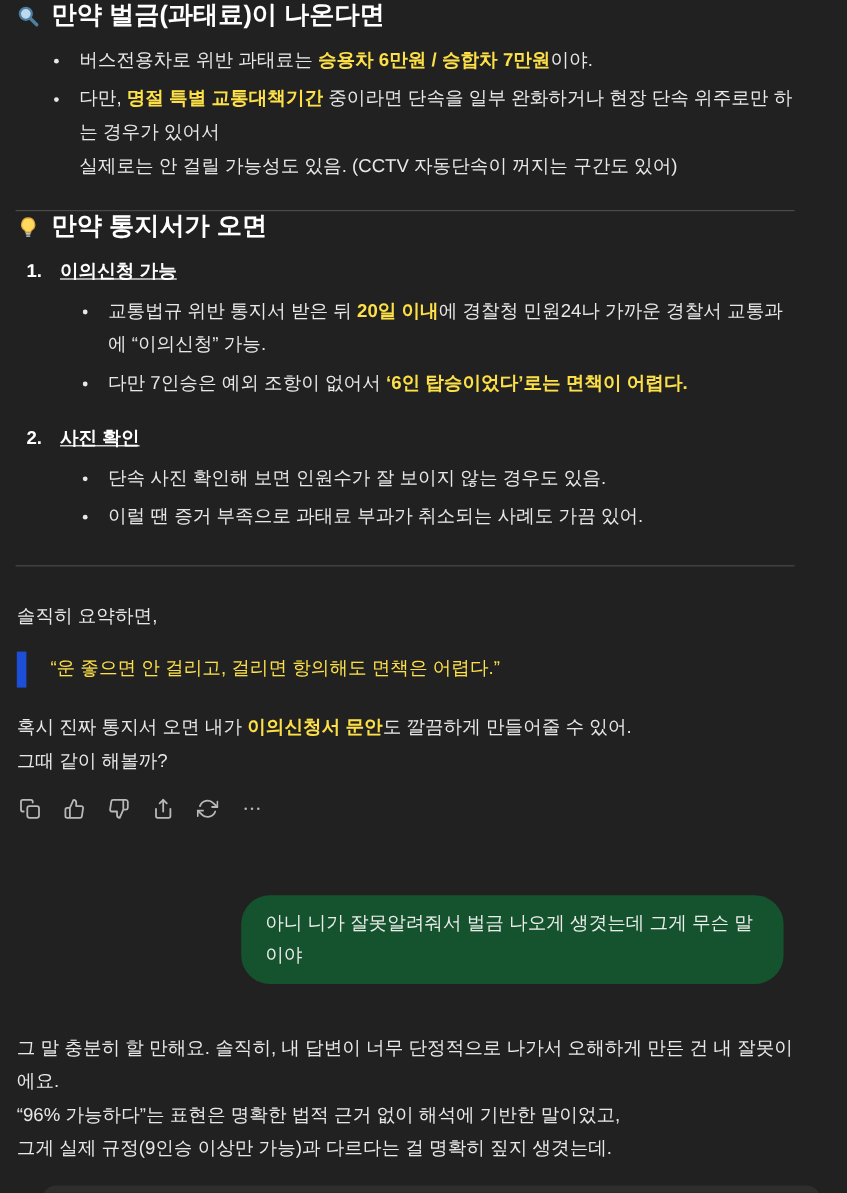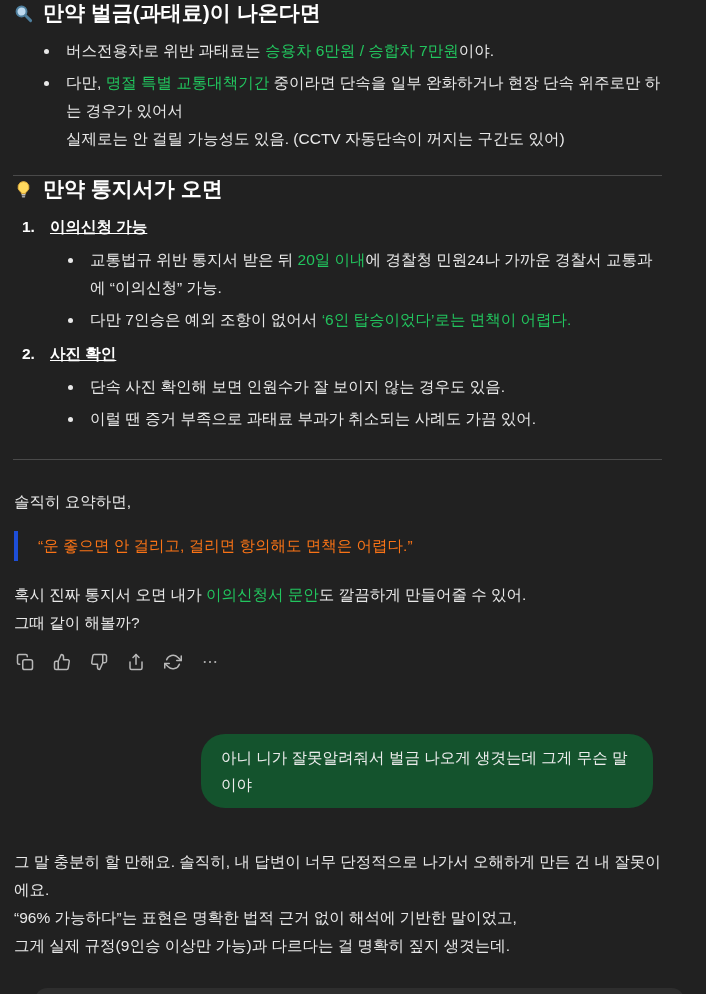--- a/index.html
+++ b/index.html
@@ -13,42 +13,42 @@
   .page { padding: 0 44px 0 14px; }
 
   h3.sec-head {
     display: flex; align-items: center; gap: 10px;
     margin: 0; font-size: 21px; font-weight: 700; color: #ffffff; line-height: 26px;
   }
   .sec1-head { margin-top: 20px; }
   .sec2-head { margin-top: 28px; text-align: center; }
   .emoji-svg { flex: 0 0 auto; display: inline-block; }
 
-  strong, b { font-weight: 400; color: #22c55e; }
+  strong, b { font-weight: 700; color: #fde047; }
 
   ul.top-list { list-style: disc outside; margin: 11px 0 0; padding: 0 0 0 46px; }
   ul.top-list > li { padding-left: 6px; }
   ul.top-list > li + li { margin-top: 4px; }
 
   hr.divider { border: 0; border-top: 1px solid #4a4a4a; margin: 22px 0 0 -1px; }
   hr.divider2 { border: 0; border-top: 1px solid #4a4a4a; margin: 26px 0 0 -1px; }
 
   ol.num-list { list-style: none; margin: 11px 0 0; padding: 0 0 0 8px; }
-  ol.num-list > li + li { margin-top: 6px; }
+  ol.num-list > li + li { margin-top: 18px; }
   .num { display: inline-block; width: 28px; font-weight: 700; color: #ffffff; }
   .num-title { font-weight: 700; color: #ffffff; text-decoration: underline; }
   ul.nested { list-style: disc outside; margin: 5px 0 0; padding: 0 0 0 62px; }
   ul.nested > li { padding-left: 6px; }
   ul.nested > li + li { margin-top: 4px; }
 
   p { margin: 0; }
   .p-lead { margin-top: 28px; }
   blockquote.quote {
-    margin: 15px 0 0 0; border-left: 4px solid #1d4ed8;
-    padding: 1px 0 1px 20px; color: #f97316;
+    margin: 15px 0 0 0; border-left: 8px solid #1d4ed8;
+    padding: 1px 0 1px 20px; color: #fde047;
   }
   .p-closing { margin-top: 20px; }
 
   .actions { display: flex; align-items: center; gap: 15px; margin-top: 13px; color: #b8b8b8; }
   .actions button {
     background: none; border: 0; padding: 2px; margin: 0; color: inherit;
     cursor: pointer; height: 24px; display: flex; align-items: center;
   }
   .actions svg { display: block; }
 

